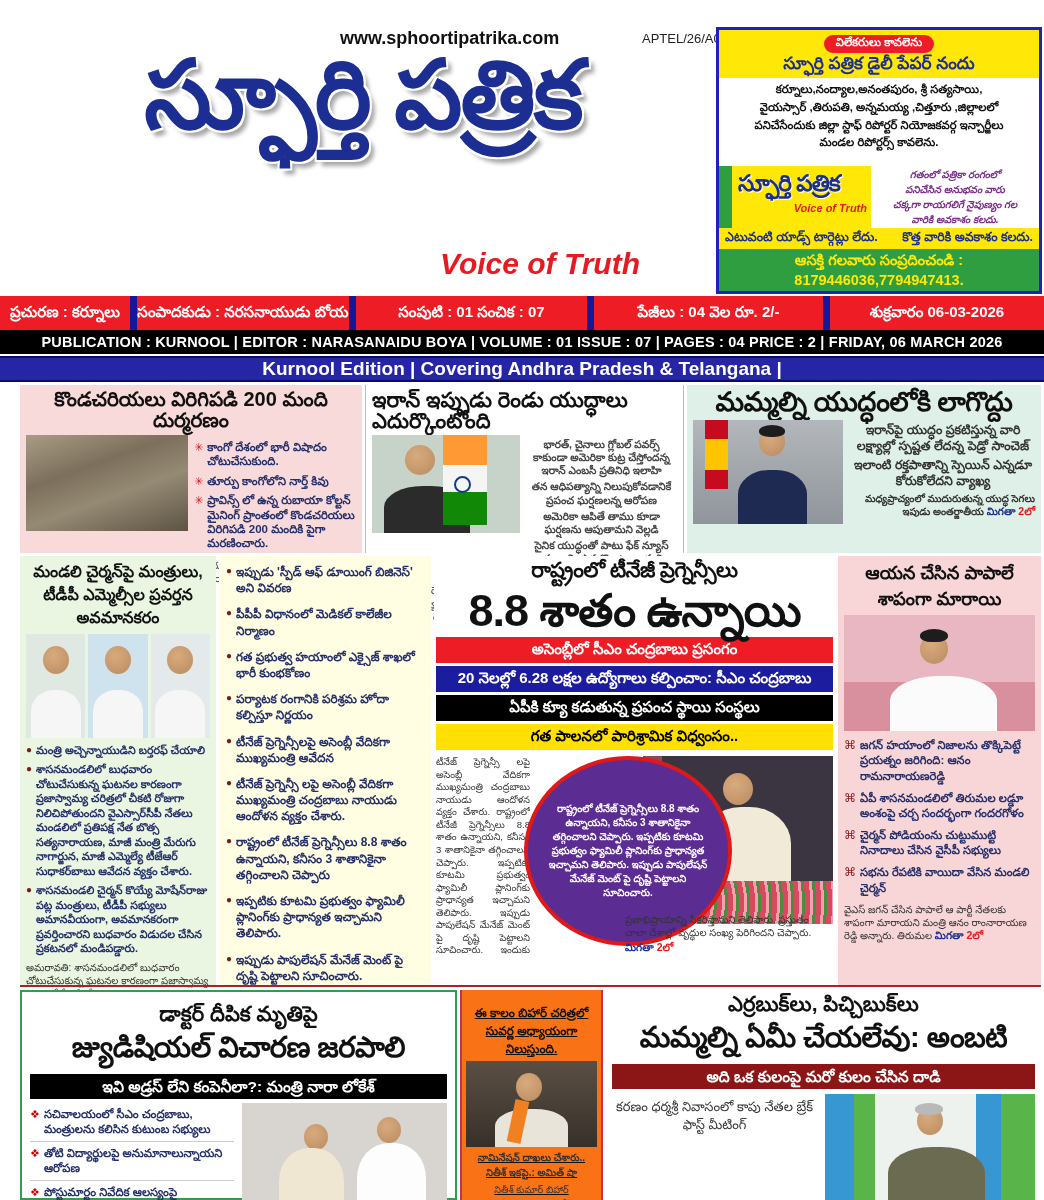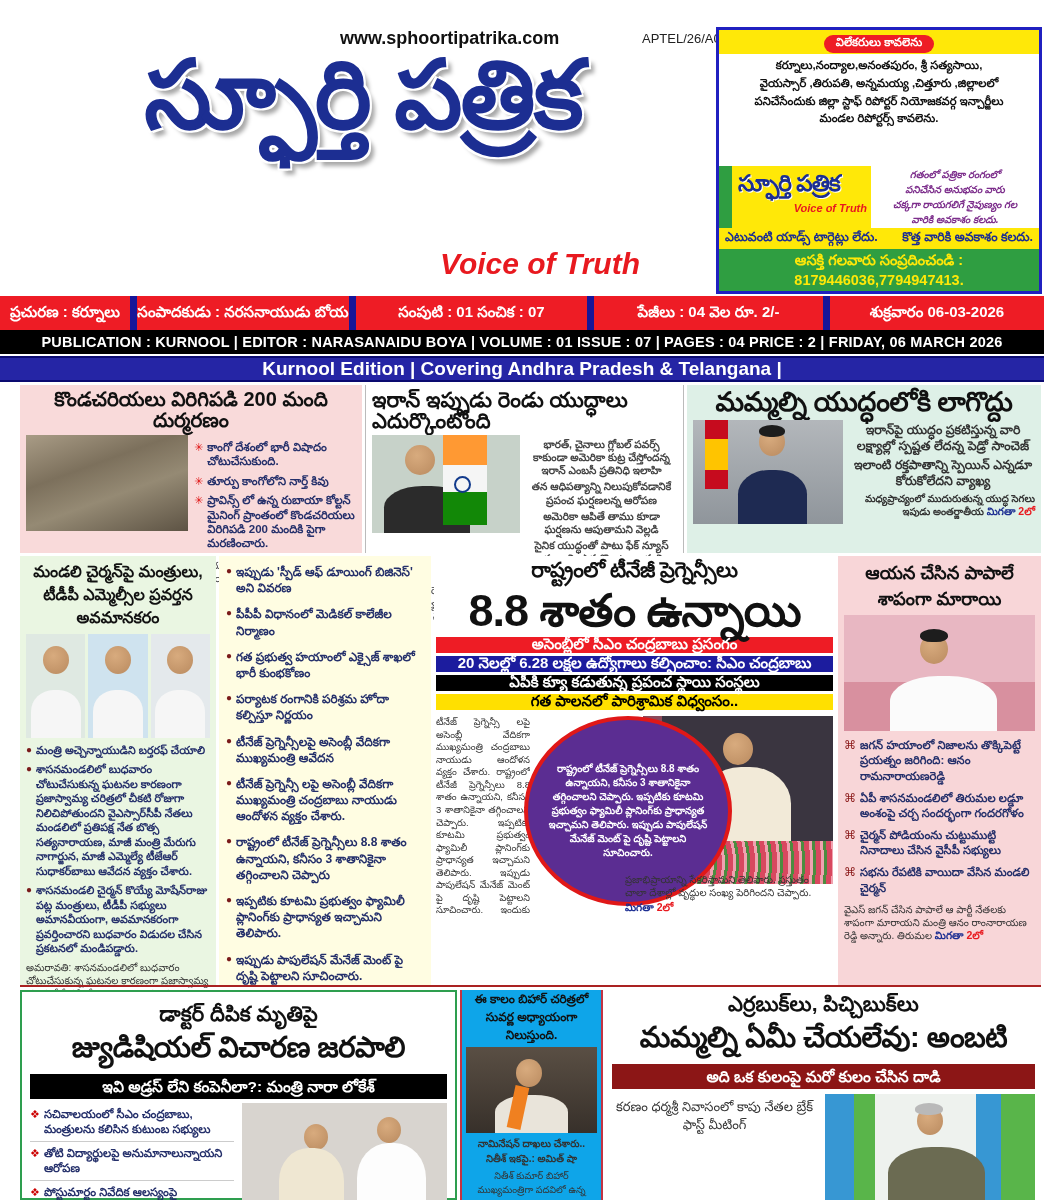--- a/index.html
+++ b/index.html
@@ -92,21 +92,21 @@
   .c1-photos{display:flex;gap:3px;height:104px;margin-top:4px;}
   .c1-photos .ph{flex:1;}
   .ph-pol1{background:#dfe9e2;} .ph-pol2{background:#cfe3ef;} .ph-pol3{background:#e4e9ec;}
   .c1 .bl{font-size:11px;font-weight:bold;color:#25306b;line-height:1.32;}
   .c2{left:219px;top:556px;width:212px;height:430px;background:#fffde2;padding:8px 7px;}
   .c2 .bullet{margin:0 0 10px;}
   .c2 .tx{font-size:12px;font-weight:bold;color:#25306b;line-height:1.35;}
   .c3{left:434px;top:556px;width:401px;height:430px;background:#fff;padding:2px 2px;}
   .c3 .kicker{font-size:21px;font-weight:bold;text-align:center;letter-spacing:-.5px;}
   .c3 .big{font-size:45px;font-weight:bold;text-align:center;line-height:1.05;letter-spacing:-1px;}
-  .bar{height:16px;margin-top:3px;display:flex;align-items:center;justify-content:center;
+  .bar{height:26px;margin-top:3px;display:flex;align-items:center;justify-content:center;
        font-weight:bold;font-size:15px;color:#fff;}
   .bar.red{background:#ee1c25;} .bar.blue{background:#1c1c9e;} .bar.black{background:#000;}
   .bar.yellow{background:#ffe000;color:#000;}
   .c3-body{position:relative;height:198px;margin-top:6px;}
   .c3-left{position:absolute;left:0;top:0;width:94px;height:100%;font-size:9.5px;color:#333;
            line-height:1.32;text-align:justify;overflow:hidden;}
   .circle{position:absolute;left:88px;top:0;width:208px;height:190px;background:#5b2d92;
           border:4px solid #e01818;border-radius:50%;z-index:2;display:flex;align-items:center;
           box-sizing:border-box;padding:10px 16px;color:#fff;font-size:10px;font-weight:bold;
           text-align:center;line-height:1.4;}
@@ -126,22 +126,22 @@
   .b1{left:20px;top:990px;width:437px;height:210px;border:2px solid #2e9e4f;background:#fff;padding:10px 8px;}
   .b1 .h1{font-size:21px;font-weight:bold;text-align:center;}
   .b1 .h2{font-size:29px;font-weight:bold;text-align:center;letter-spacing:-.5px;}
   .gbar{background:#000000;color:#fff;font-weight:bold;font-size:15.5px;text-align:center;
         height:25px;line-height:25px;margin-top:3px;}
   .b1-row{display:flex;gap:8px;margin-top:4px;}
   .b1 .bl{flex:1;}
   .b1 .bullet{margin:4px 0;border-bottom:1px solid #ccc;padding-bottom:4px;}
   .b1 .tx{font-size:11.5px;font-weight:bold;color:#25306b;line-height:1.3;}
   .ph-lokesh{width:205px;height:118px;background:#d8d4cf;}
-  .b2{left:460px;top:990px;width:143px;height:210px;background:#0ea5e9;border-left:2px solid #c23344;
-      border-right:2px solid #c23344;padding:0 4px;}
+  .b2{left:460px;top:990px;width:143px;height:210px;background:#f97316;border-left:2px solid #c23344;
+      border-right:2px solid #c23344;padding:14px 4px;text-decoration:underline;}
   .b2 .hl{font-size:12px;font-weight:bold;text-align:center;line-height:1.5;}
   .ph-shah{width:100%;height:86px;margin-top:3px;background:linear-gradient(180deg,#5a4f44,#37302a);}
   .scarf{position:absolute;left:34%;top:45%;width:14px;height:50%;background:#f08020;transform:rotate(12deg);}
   .b2 .cap{font-size:10px;font-weight:bold;color:#333;text-align:center;line-height:1.5;margin-top:3px;}
   .b2 .bd{font-size:9.5px;color:#333;text-align:center;line-height:1.5;margin-top:3px;}
   .b3{left:606px;top:990px;width:435px;height:210px;background:#fff;padding:2px 6px;}
   .b3 .h1{font-size:21px;font-weight:bold;text-align:center;}
   .b3 .h2{font-size:29px;font-weight:bold;text-align:center;letter-spacing:-.5px;}
   .mbar{background:#8c1616;color:#fff;font-weight:bold;font-size:15.5px;text-align:center;
         height:25px;line-height:25px;margin-top:3px;}
@@ -157,20 +157,21 @@
 <div class="page">
 
   <div class="site-url">www.sphoortipatrika.com</div>
   <div class="reg-no">APTEL/26/A0542</div>
   <div class="logo">స్ఫూర్తి పత్రిక</div>
   <div class="tagline">Voice of Truth</div>
 
   <div class="ad-box">
     <div class="ad-top">
       <div class="ad-pill">విలేకరులు కావలెను</div>
+      <div class="ad-title">స్ఫూర్తి పత్రిక డైలీ పేపర్ నందు</div>
     </div>
     <div class="ad-body">
       <div>కర్నూలు,నంద్యాల,అనంతపురం, శ్రీ సత్యసాయి,</div>
       <div>వైయస్సార్ ,తిరుపతి, అన్నమయ్య ,చిత్తూరు ,జిల్లాలలో</div>
       <div>పనిచేసేందుకు జిల్లా స్టాఫ్ రిపోర్టర్ నియోజకవర్గ ఇన్చార్జీలు</div>
       <div>మండల రిపోర్టర్స్ కావలెను.</div>
     </div>
     <div class="ad-mid">
       <div class="ad-logo">
         <div class="ad-logo-text">స్ఫూర్తి పత్రిక</div>

